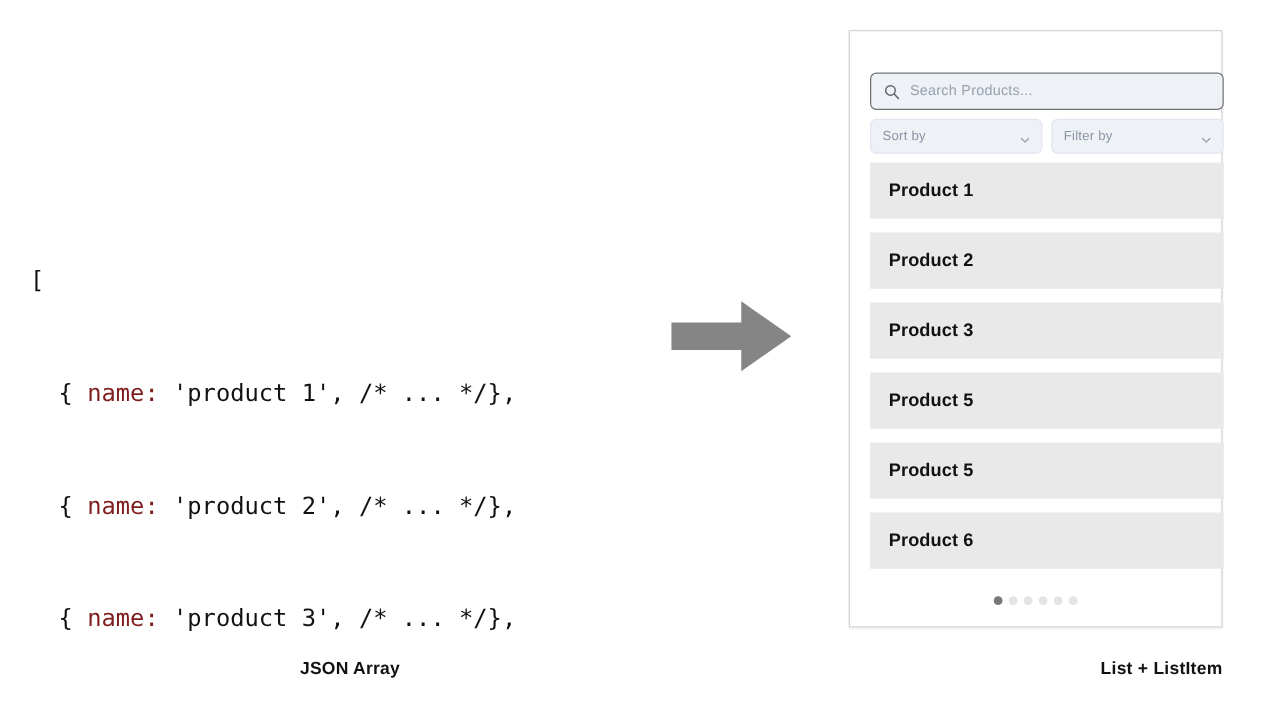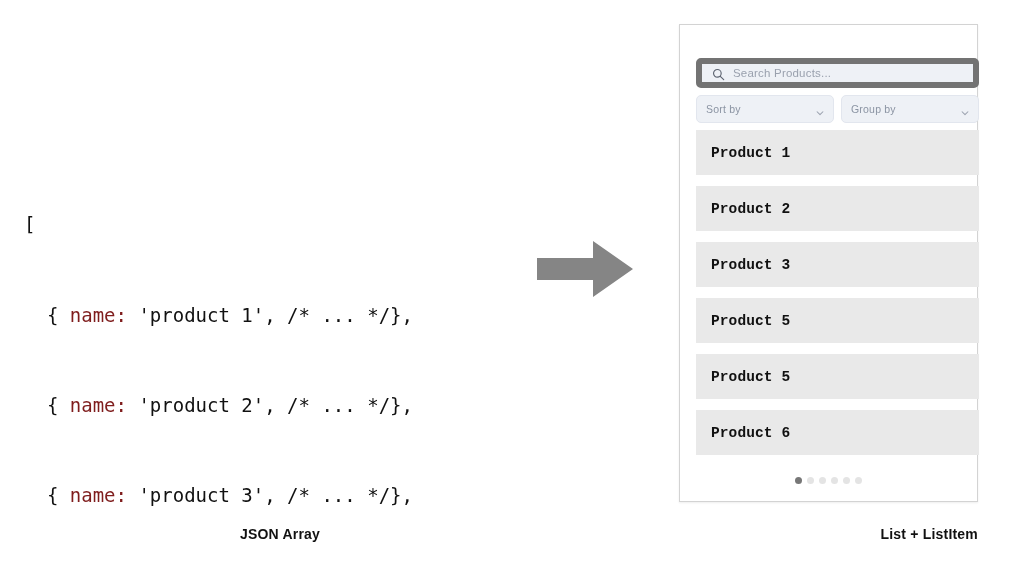--- a/index.html
+++ b/index.html
@@ -69,21 +69,21 @@
 
   
   #search-field {
     position: absolute;
     left: 8px;
     top: 33px;
     width: 283px;
     height: 30px;
     box-sizing: border-box;
     background: #eef1f6;
-    border: 6px solid #737373;
+    border: 1px solid #737373;
     border-radius: 5px;
     display: flex;
     align-items: center;
     padding: 0 10px;
   }
   #search-field .search-ic {
     width: 13px;
     height: 13px;
     flex: 0 0 auto;
     margin-right: 8px;
@@ -145,21 +145,21 @@
     display: flex;
     align-items: center;
     padding-left: 15px;
     box-sizing: border-box;
   }
   .list-item .item-label {
     font-size: 14.5px;
     font-weight: bold;
     color: #111111;
     letter-spacing: 0.1px;
-    font-family: Liberation Mono, monospace;
+    font-family: Liberation Sans, sans-serif;
   }
 
   
   #pagination {
     position: absolute;
     left: 0;
     right: 0;
     top: 452px;
     display: flex;
     justify-content: center;
@@ -248,21 +248,21 @@
       <div class="dropdown">
         <span class="dd-label">Sort by</span>
         <span class="chev">
           <svg viewBox="0 0 12 12" width="10" height="10" xmlns="http://www.w3.org/2000/svg">
             <polyline points="2.5,4.5 6,8 9.5,4.5" fill="none" stroke="#9aa1ae" stroke-width="1.25" stroke-linecap="round" stroke-linejoin="round"></polyline>
           </svg>
         </span>
       </div>
 
       <div class="dropdown">
-        <span class="dd-label">Group by</span>
+        <span class="dd-label">Filter by</span>
         <span class="chev">
           <svg viewBox="0 0 12 12" width="10" height="10" xmlns="http://www.w3.org/2000/svg">
             <polyline points="2.5,4.5 6,8 9.5,4.5" fill="none" stroke="#9aa1ae" stroke-width="1.25" stroke-linecap="round" stroke-linejoin="round"></polyline>
           </svg>
         </span>
       </div>
 
 
     </div>
 

